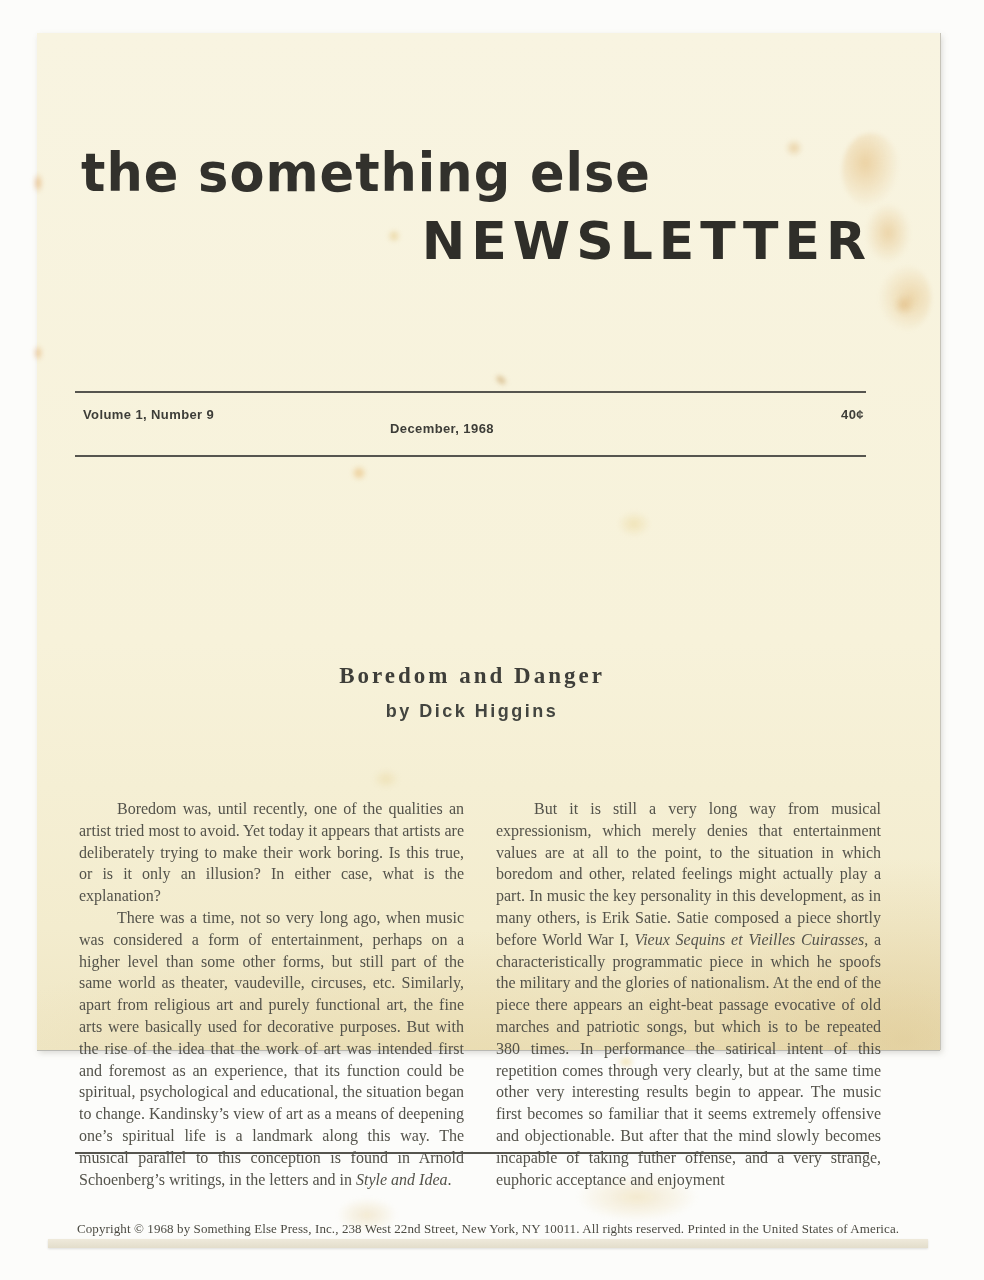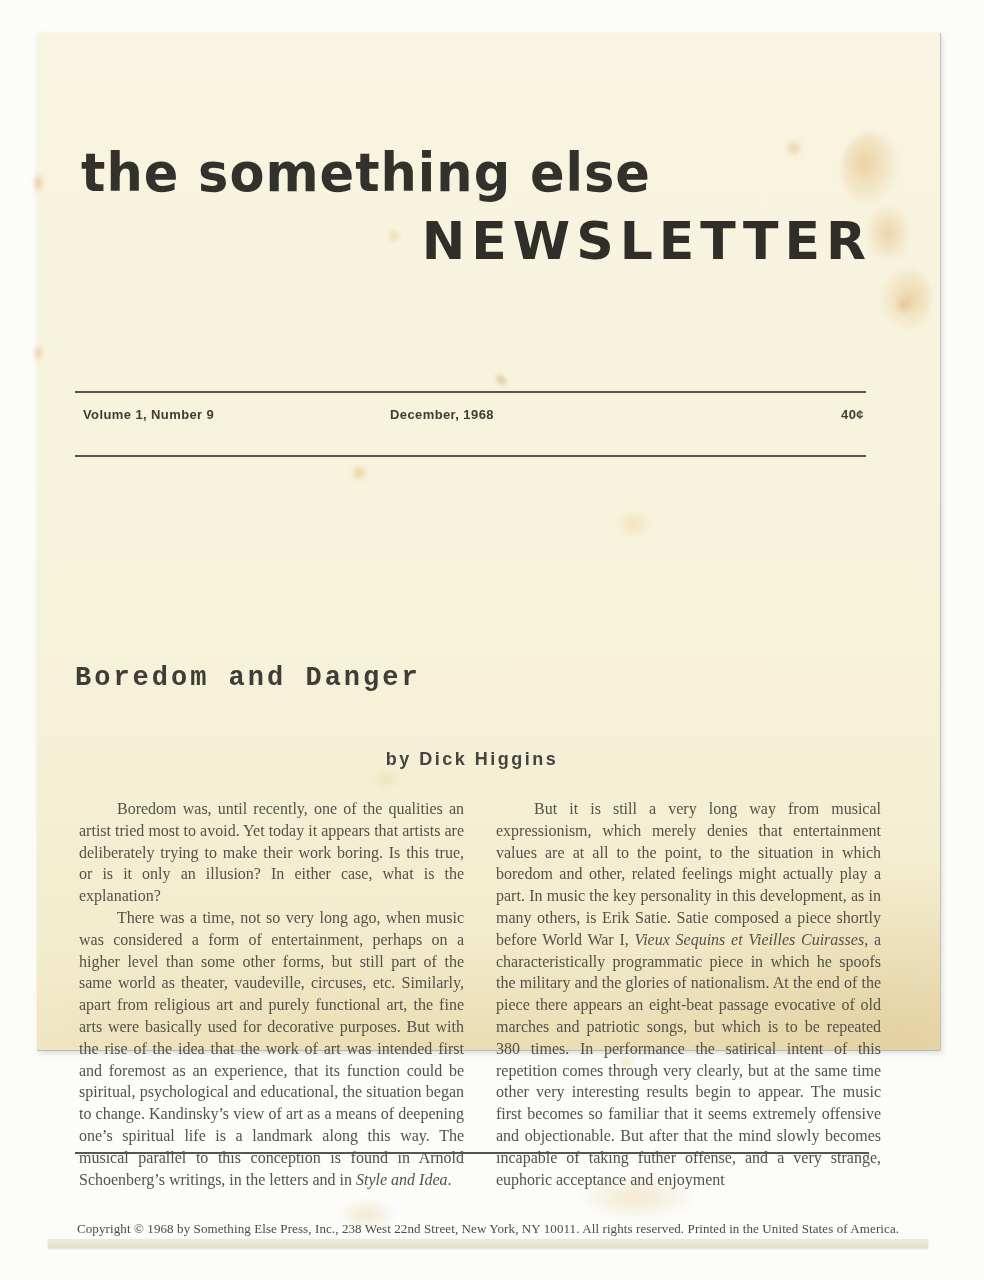--- a/index.html
+++ b/index.html
@@ -57,33 +57,33 @@
   }
   
   .rule{position:absolute;height:2px;background:#56554f;}
   .rule-top{left:38px;top:358px;width:791px;}
   .rule-mid{left:38px;top:422px;width:791px;}
   .rule-foot{left:38px;top:1119px;width:794px;}
   .issuebar{position:absolute;left:38px;top:372px;width:791px;height:30px;
     font-family:"Liberation Sans", sans-serif;font-weight:bold;
     font-size:13px;color:#3d3d38;letter-spacing:0.4px;}
   .iss-vol{position:absolute;left:8px;top:2px;}
-  .iss-date{position:absolute;left:315px;top:2px;}
+  .iss-date{position:absolute;left:315px;top:16px;}
   .iss-price{position:absolute;right:2px;top:2px;}
 
   
   .art-title{
-    position:absolute;left:38px;top:630px;width:794px;
-    font-family:Liberation Mono, monospace;font-weight:bold;
-    font-size:27px;color:#3e3e39;letter-spacing:3px;
+    position:absolute;left:38px;top:630px;width:794px;text-align:center;
+    font-family:Liberation Serif, serif;font-weight:bold;
+    font-size:23px;color:#3e3e39;letter-spacing:3px;
   }
   .art-byline{
     position:absolute;left:38px;top:668px;width:794px;text-align:center;
     font-family:"Liberation Sans", sans-serif;font-weight:bold;
-    font-size:18px;color:#434540;letter-spacing:2.5px;margin-top:48px;
+    font-size:18px;color:#434540;letter-spacing:2.5px;
   }
 
   
   .columns{
     position:absolute;left:42px;top:765px;width:802px;
     display:flex;gap:32px;
   }
   .col{width:385px;
     font-family:"Liberation Serif", serif;
     font-size:16px;line-height:21.8px;color:#53524a;

